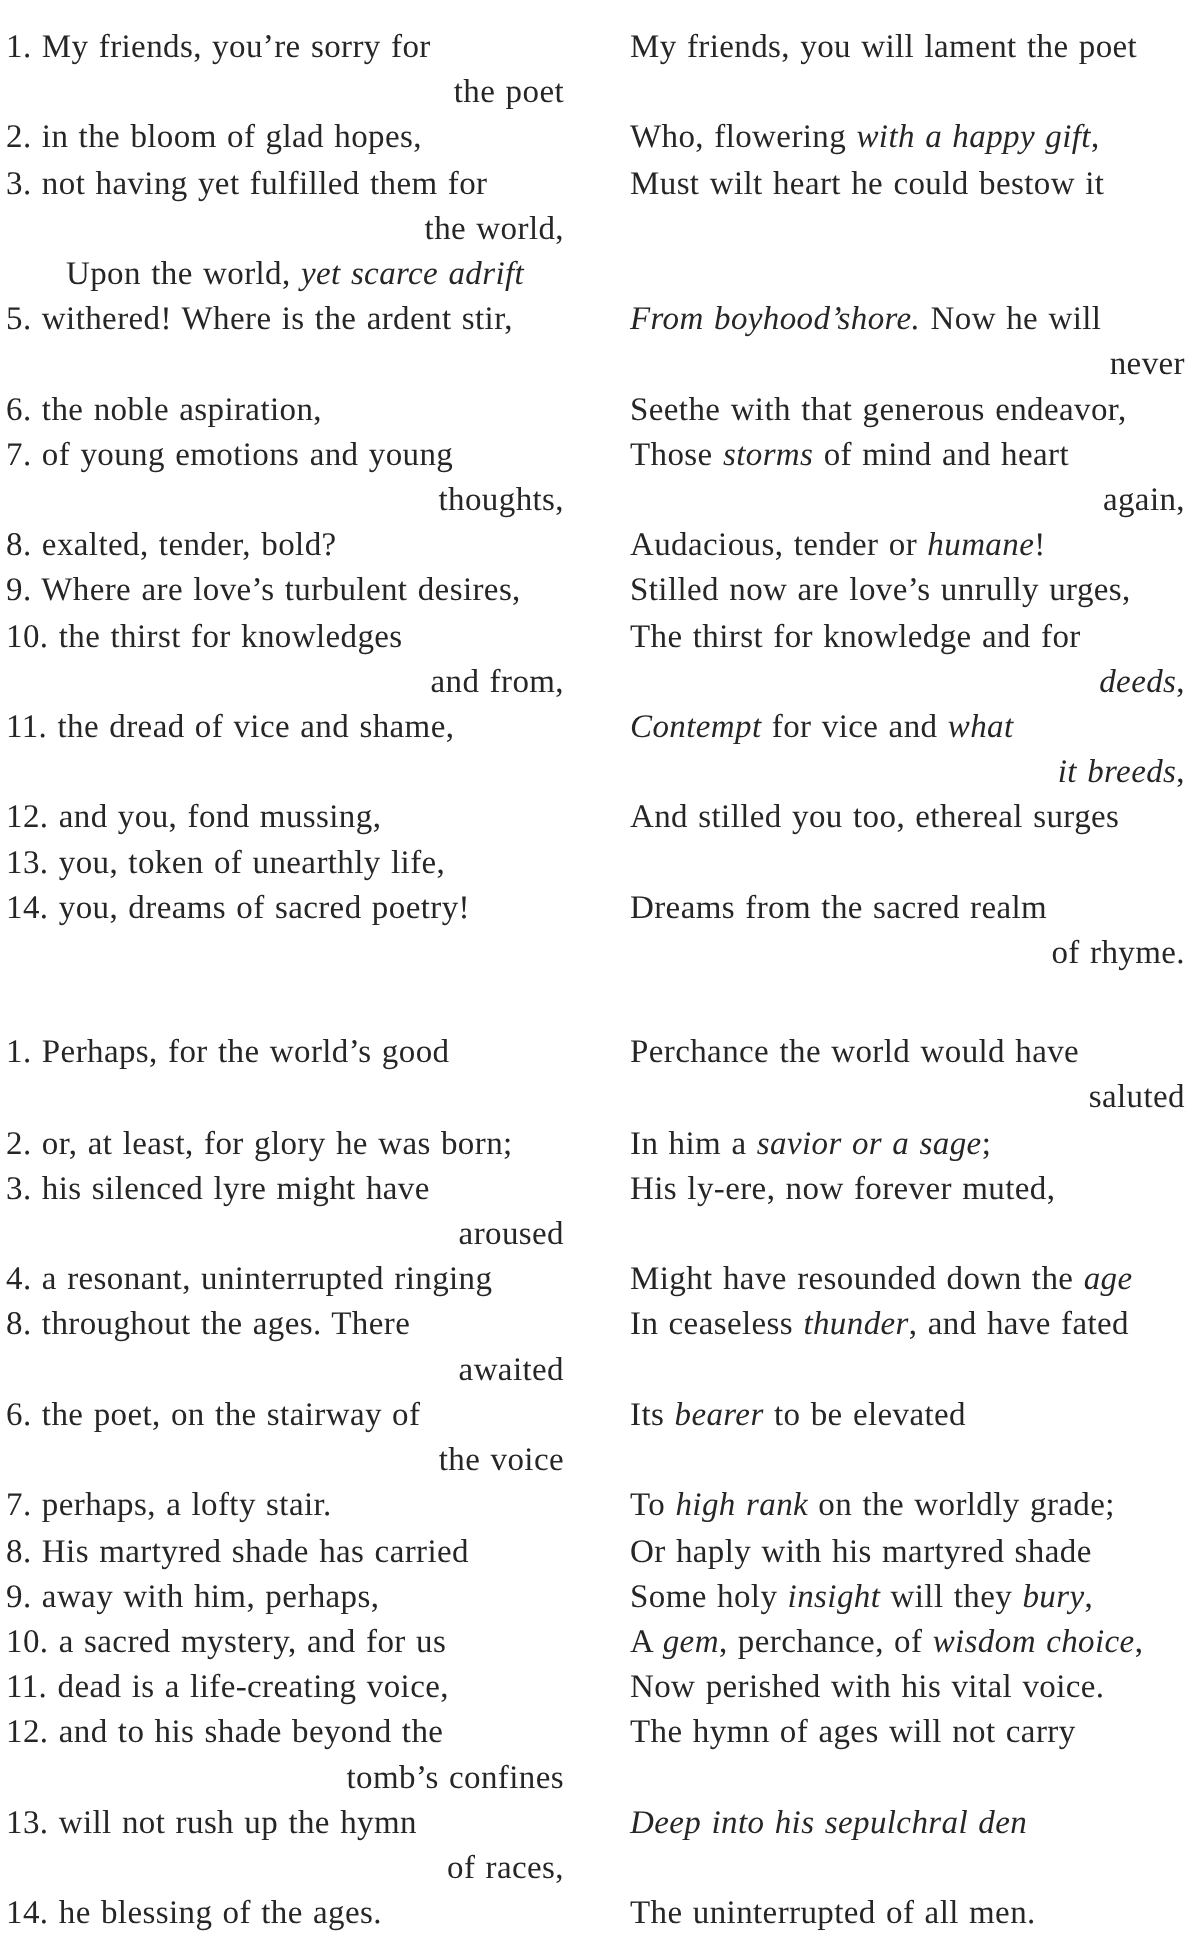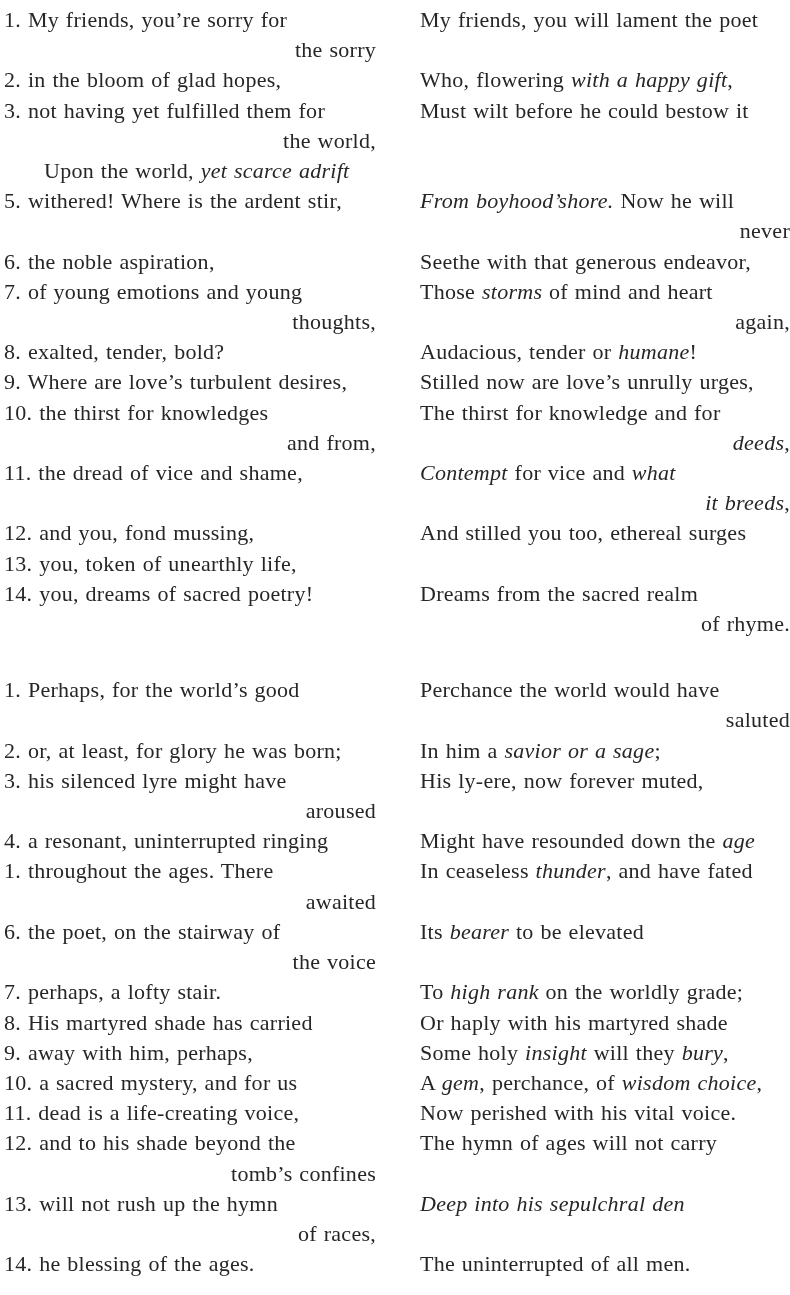--- a/index.html
+++ b/index.html
@@ -8,21 +8,21 @@
     background: #ffffff;
   }
   body {
     width: 790px;
     height: 1295px;
     overflow: hidden;
     font-family: "Liberation Serif", "DejaVu Serif", serif;
     color: #262626;
   }
   .page {
-    padding-top: 5px;
+    padding-top: 16px;
   }
   .stanza + .stanza {
     margin-top: 36px;
   }
   .row {
     display: flex;
   }
   .line {
     flex: none;
     font-size: 22px;
@@ -49,30 +49,30 @@
 <body>
 
 <main class="page">
   <div id="stanzas">
       <section class="stanza">
         <div class="row">
           <div class="line left">1. My friends, you’re sorry for</div>
           <div class="line right">My friends, you will lament the poet</div>
         </div>
         <div class="row">
-          <div class="line left runover">the sorry</div>
+          <div class="line left runover">the poet</div>
           <div class="line right"></div>
         </div>
         <div class="row">
           <div class="line left">2. in the bloom of glad hopes,</div>
           <div class="line right">Who, flowering <i>with a happy gift</i>,</div>
         </div>
         <div class="row">
           <div class="line left">3. not having yet fulfilled them for</div>
-          <div class="line right">Must wilt before he could bestow it</div>
+          <div class="line right">Must wilt heart he could bestow it</div>
         </div>
         <div class="row">
           <div class="line left runover">the world,</div>
           <div class="line right"></div>
         </div>
         <div class="row">
           <div class="line right">Upon the world, <i>yet scarce adrift</i></div>
         </div>
         <div class="row">
           <div class="line left">5. withered! Where is the ardent stir,</div>
@@ -153,21 +153,21 @@
         </div>
         <div class="row">
           <div class="line left runover">aroused</div>
           <div class="line right"></div>
         </div>
         <div class="row">
           <div class="line left">4. a resonant, uninterrupted ringing</div>
           <div class="line right">Might have resounded down the <i>age</i></div>
         </div>
         <div class="row">
-          <div class="line left">1. throughout the ages. There</div>
+          <div class="line left">8. throughout the ages. There</div>
           <div class="line right">In ceaseless <i>thunder</i>, and have fated</div>
         </div>
         <div class="row">
           <div class="line left runover">awaited</div>
           <div class="line right"></div>
         </div>
         <div class="row">
           <div class="line left">6. the poet, on the stairway of</div>
           <div class="line right">Its <i>bearer</i> to be elevated</div>
         </div>

